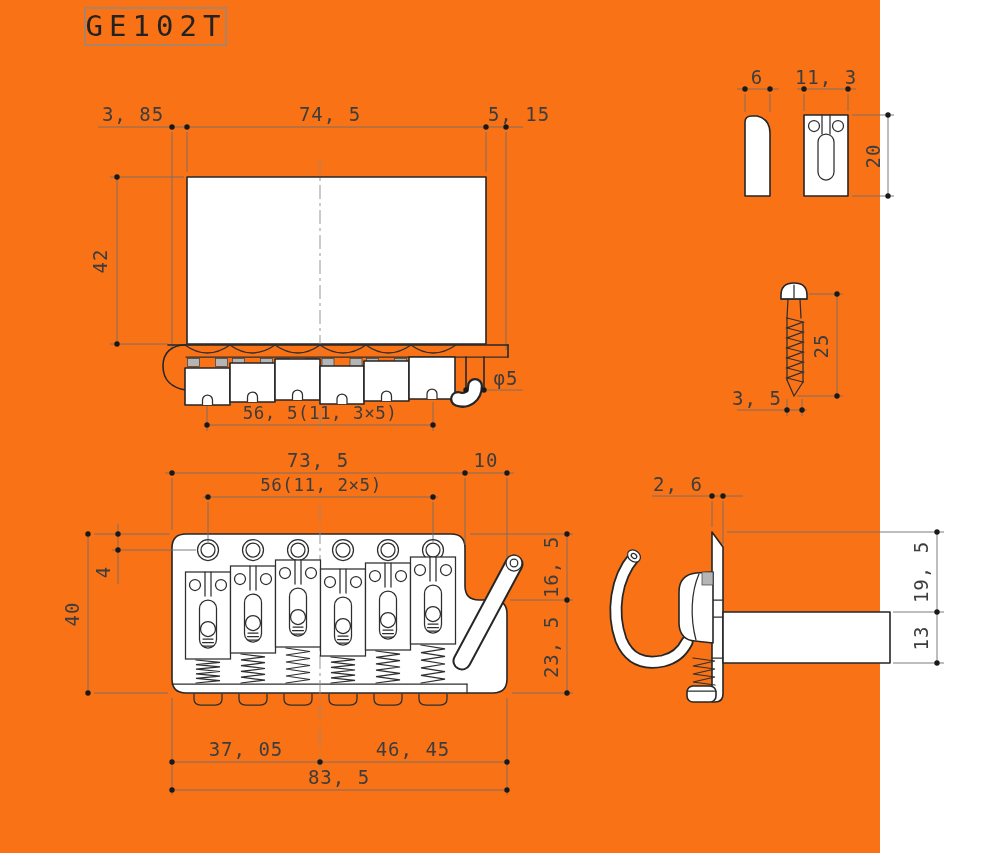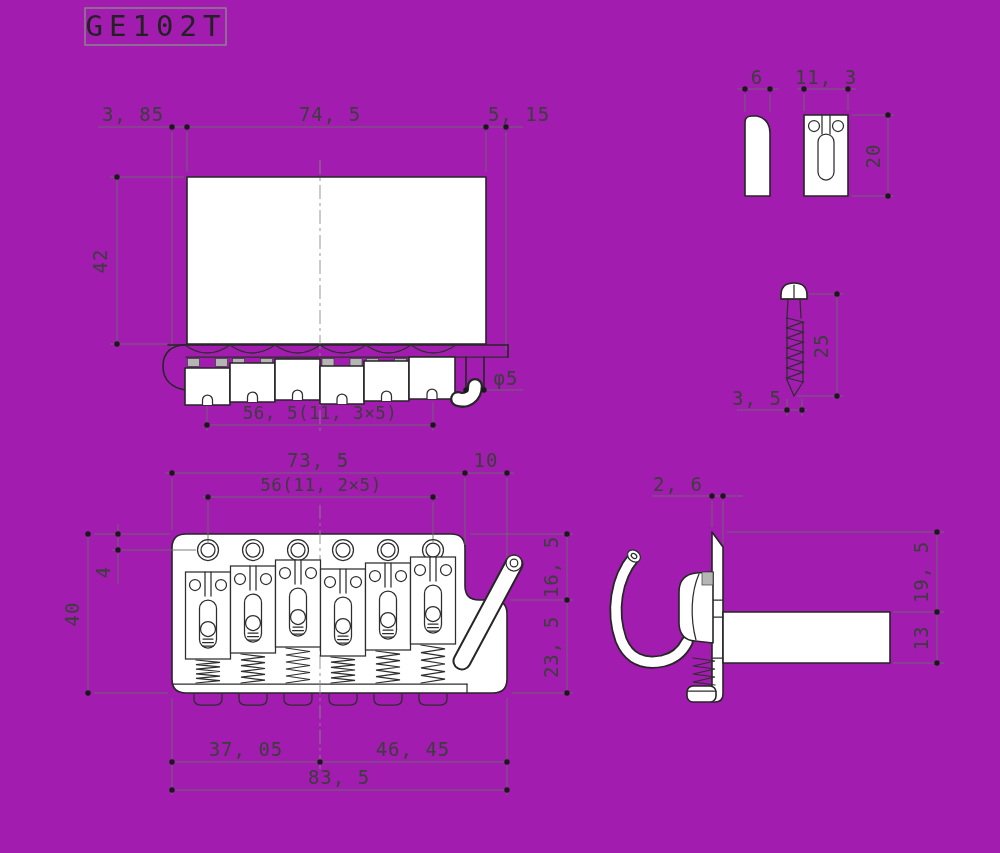--- a/index.html
+++ b/index.html
@@ -1,16 +1,16 @@
 <!DOCTYPE html>
 <html><head>
 <meta charset="utf-8">
 <style>
   html,body{margin:0;padding:0;background:#ffffff;}
-  .stage{width:1000px;height:853px;position:relative;background:#a21caf;font-family:"DejaVu Sans Mono",monospace;}
+  .stage{width:880px;height:853px;position:relative;background:#f97316;font-family:"DejaVu Sans Mono",monospace;}
   svg{display:block;}
   .ol{stroke:#262626;stroke-width:1.6;fill:none;stroke-linecap:round;stroke-linejoin:round;}
   .olf{stroke:#262626;stroke-width:1.6;fill:#ffffff;stroke-linejoin:round;}
   .ol2{stroke:#2e2e2e;stroke-width:1.25;fill:none;stroke-linecap:round;}
   .ol2f{stroke:#2e2e2e;stroke-width:1.25;fill:#ffffff;}
   .dl{stroke:#6e6e6e;stroke-width:0.9;fill:none;}
   .cl{stroke:#8a8a8a;stroke-width:0.9;fill:none;stroke-dasharray:14 4 3 4;}
   .hatch{fill:#b5b5b5;stroke:#3a3a3a;stroke-width:0.7;}
   .dot{fill:#191919;stroke:none;}
   .dim{font-family:"DejaVu Sans Mono",monospace;font-size:19px;letter-spacing:1px;fill:#3d3d3d;text-anchor:middle;}

